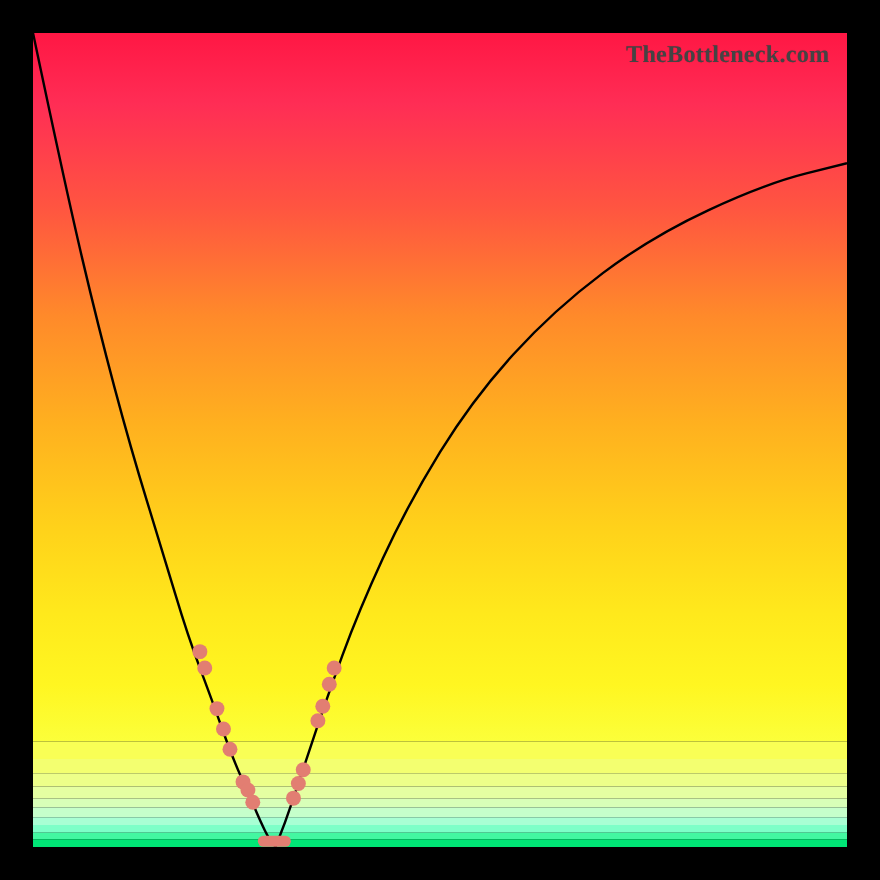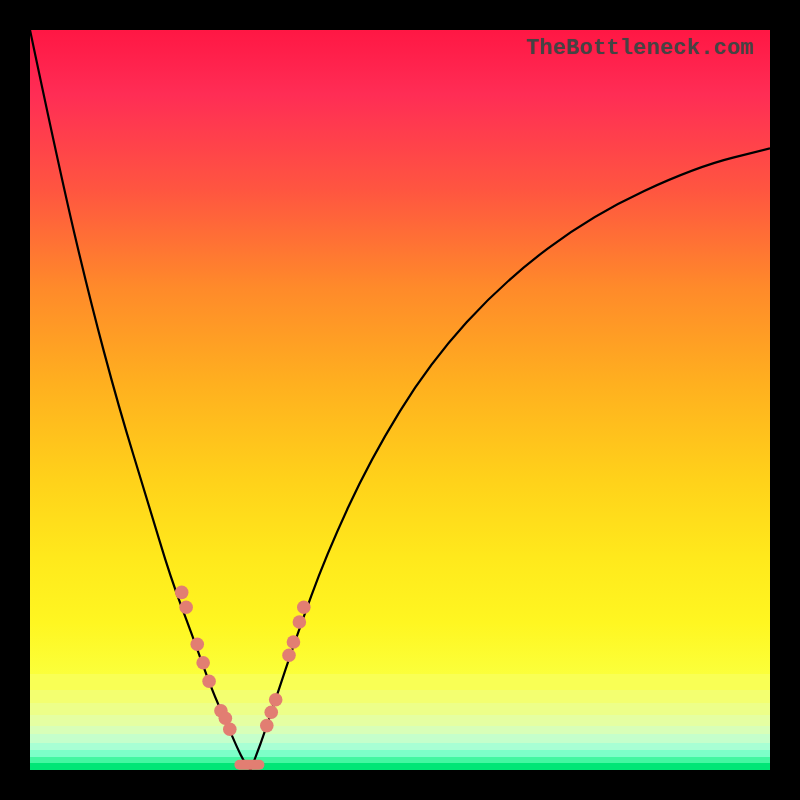--- a/index.html
+++ b/index.html
@@ -44,21 +44,21 @@
   .grad-band6 { position:absolute; left:0; width:100%; top:95.2%; height:1.1%; background:#c5ffcb; }
   .grad-band7 { position:absolute; left:0; width:100%; top:96.3%; height:1.0%; background:#a8ffd4; }
   .grad-band8 { position:absolute; left:0; width:100%; top:97.3%; height:0.9%; background:#7dffc8; }
   .grad-band9 { position:absolute; left:0; width:100%; top:98.2%; height:0.9%; background:#43f7a1; }
   .grad-band10{ position:absolute; left:0; width:100%; top:99.1%; height:0.9%; background:#00e676; }
 
   .watermark {
     position: absolute;
     top: 6px;
     right: 16px;
-    font-family: Liberation Mono, monospace;
+    font-family: Liberation Serif, serif;
     font-size: 22px;
     font-weight: 600;
     color: #444;
     letter-spacing: 0.2px;
     text-shadow: 0 0 1px rgba(0,0,0,0.2);
   }
   svg.curves {
     position: absolute;
     inset: 0;
     width: 100%;

